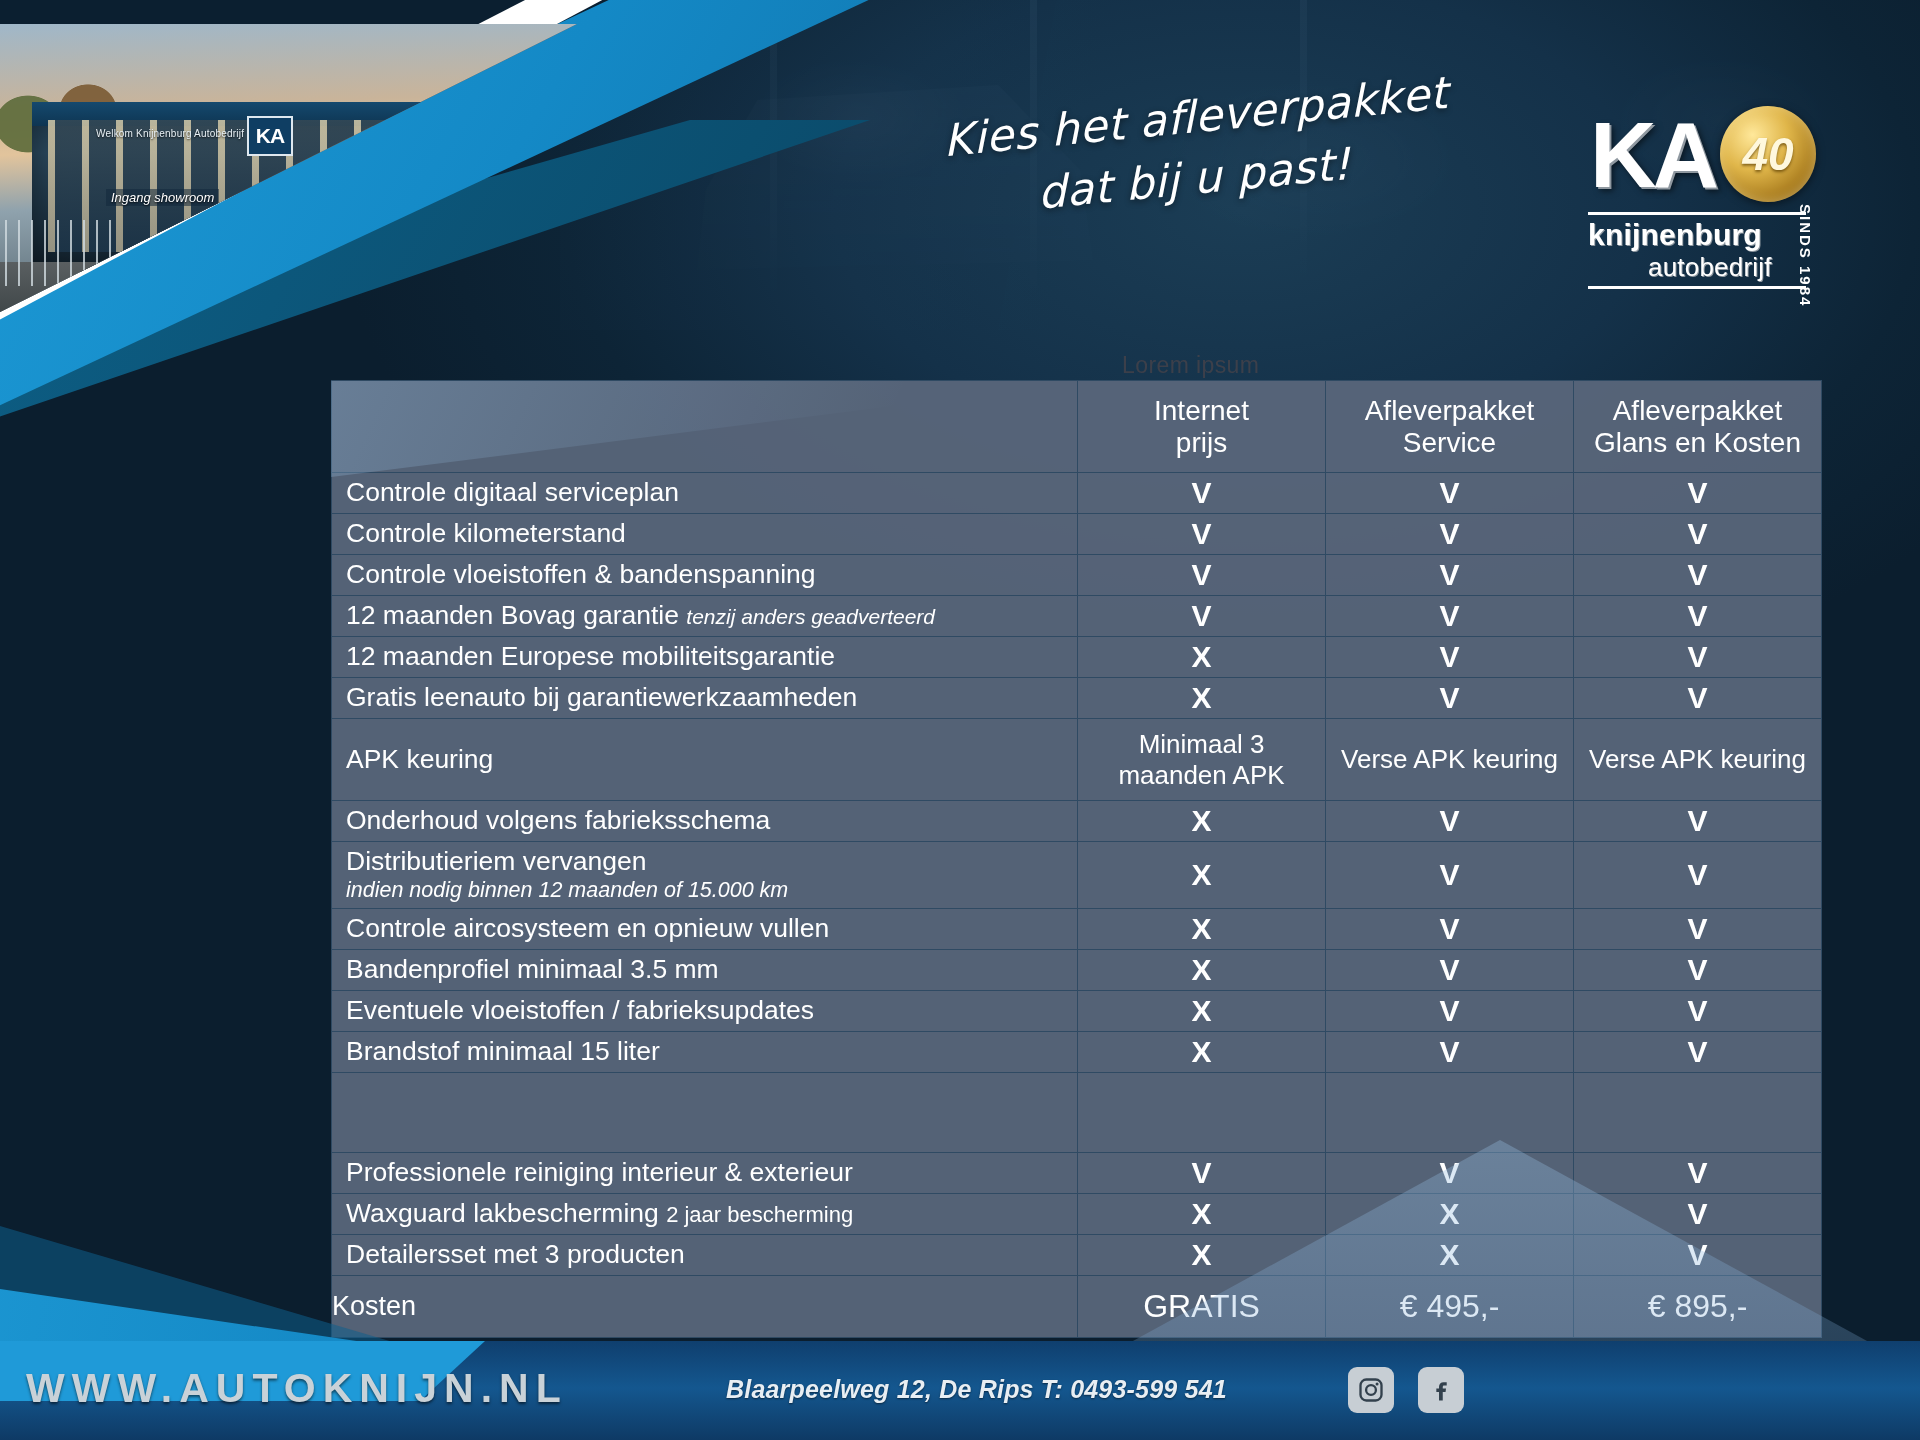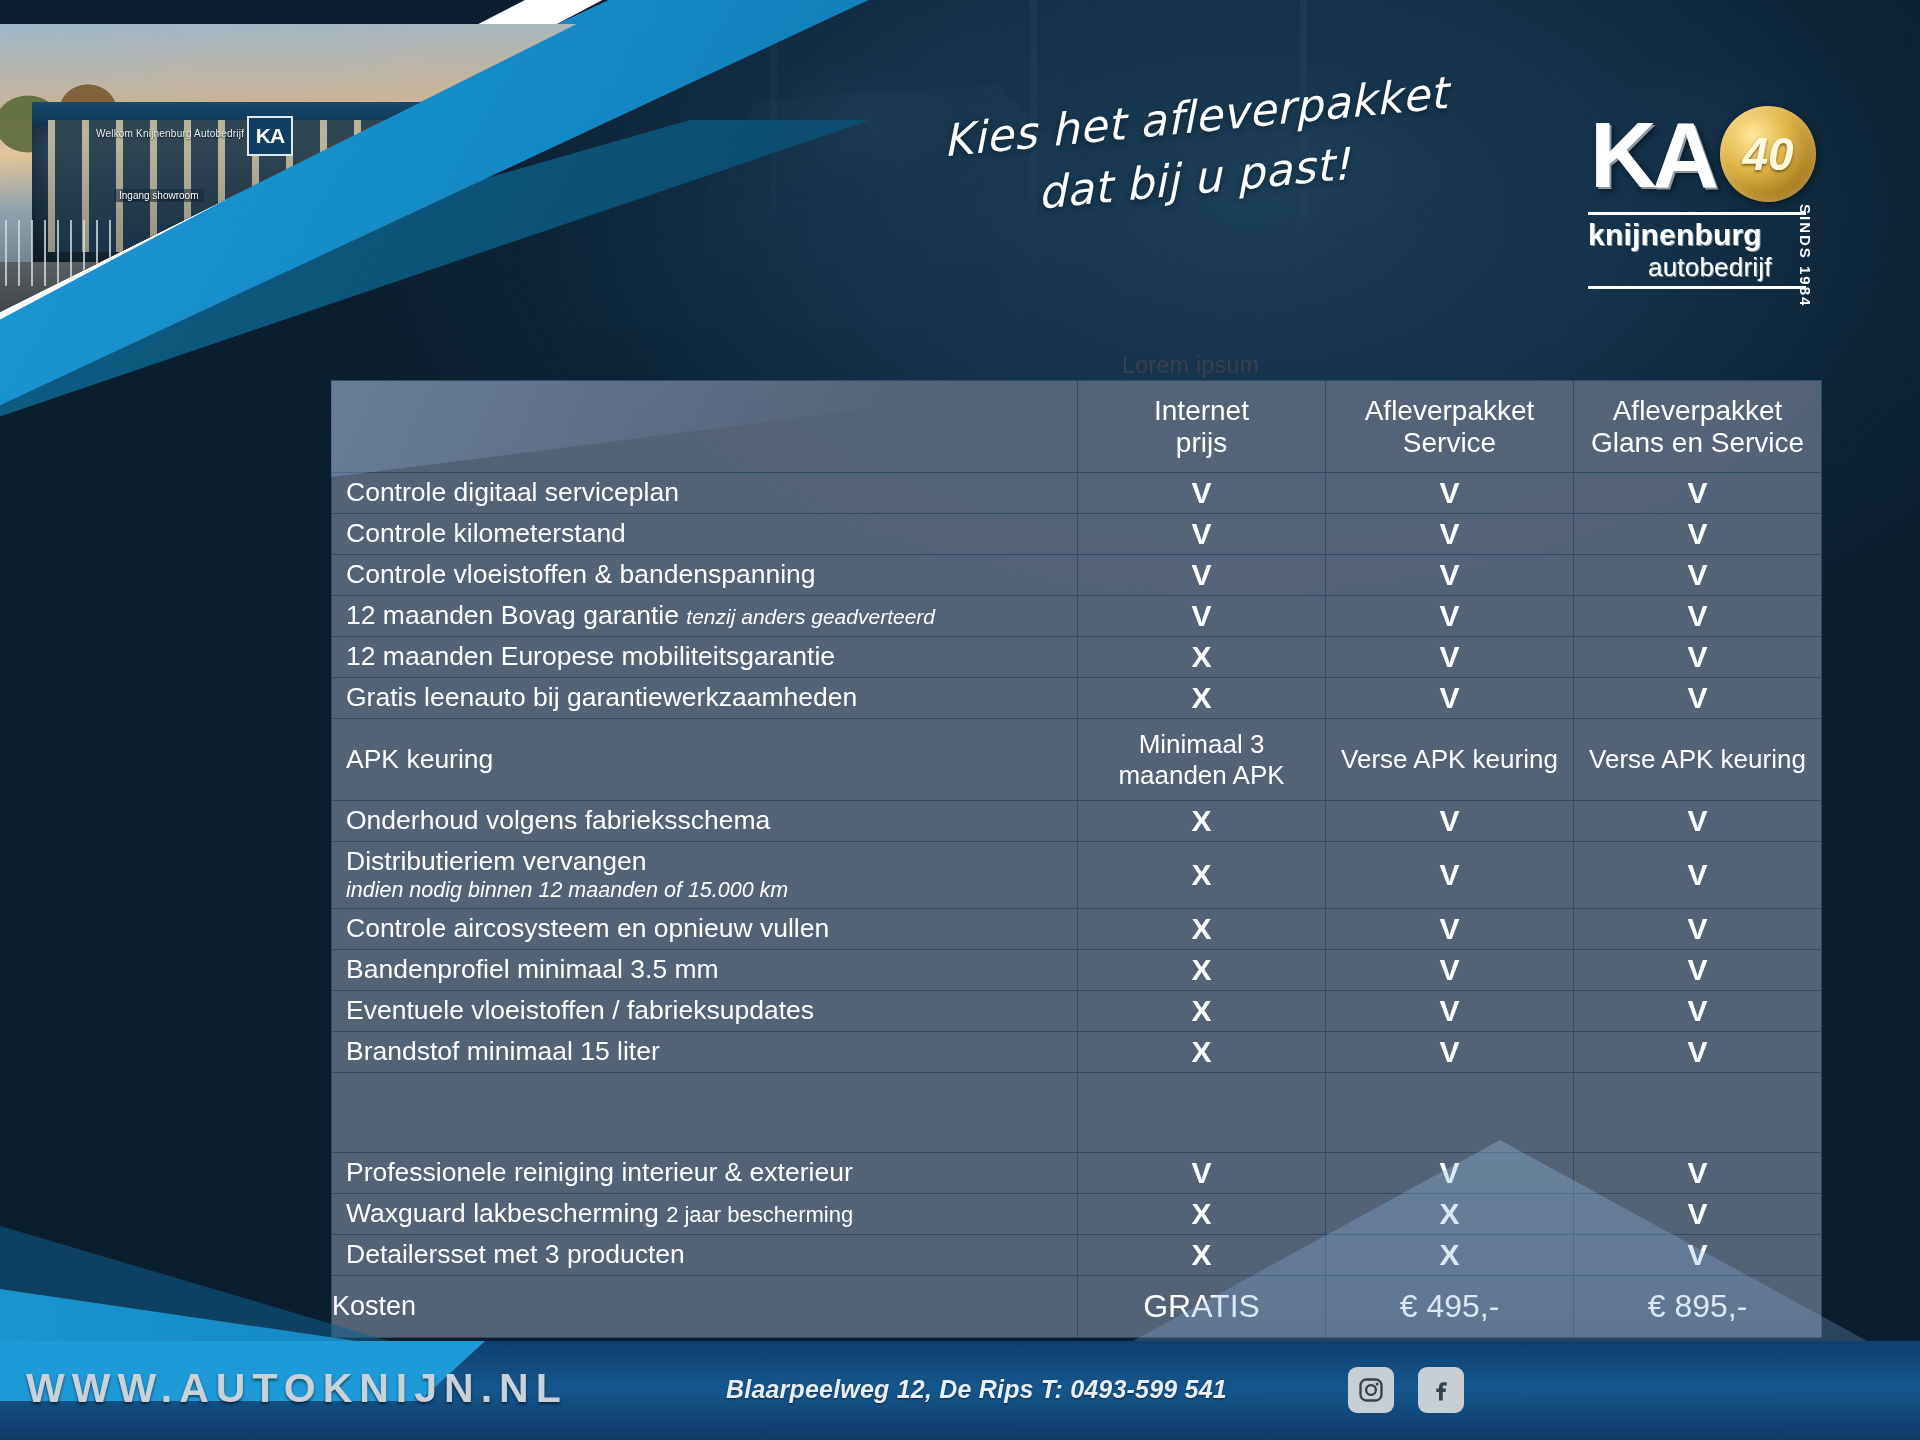--- a/index.html
+++ b/index.html
@@ -128,23 +128,24 @@
       radial-gradient(ellipse 16px 10px at 20px 18px,#a8402f 0 70%,transparent 72%),
       radial-gradient(ellipse 16px 10px at 66px 20px,#b14a33 0 70%,transparent 72%),
       radial-gradient(ellipse 16px 10px at 116px 18px,#9c3b2c 0 70%,transparent 72%);
   }
   .photo .sign-top {
     position:absolute; left:104px; top:104px; font-size:10px; color:#e9f1f6;
     font-family:"Liberation Sans", sans-serif; letter-spacing:.2px; white-space:nowrap;
     text-shadow:0 1px 2px rgba(0,0,0,.8);
   }
   .photo .sign-door {
-    position:absolute; left:122px; top:165px; font-size:10px; color:#ffffff;
+    position:absolute; left:114px; top:165px; font-size:13px; color:#ffffff;
     background:rgba(18,40,60,.55); padding:1px 5px; white-space:nowrap;
     text-shadow:0 1px 2px rgba(0,0,0,.9);
+    font-style:italic;
   }
   .photo .brand-a {
     position:absolute; left:455px; top:128px; font-size:14px; color:#eaf2f8; font-weight:bold;
     letter-spacing:.3px; text-shadow:0 1px 3px rgba(0,0,0,.9);
   }
   .photo .brand-b {
     position:absolute; left:536px; top:128px; font-size:13px; color:#dfe9f1;
     letter-spacing:.3px; text-shadow:0 1px 3px rgba(0,0,0,.9);
   }
   .photo .ka-sign {
@@ -413,21 +414,21 @@
           <th>
             <span>Internet</span><br>
             <span>prijs</span>
           </th>
           <th>
             <span>Afleverpakket</span><br>
             <span>Service</span>
           </th>
           <th>
             <span>Afleverpakket</span><br>
-            <span>Glans en Service</span>
+            <span>Glans en Kosten</span>
           </th>
         </tr>
       </thead>
       <tbody>
 
         <tr class="r-std">
           <td class="feat">Controle digitaal serviceplan</td>
           <td class="mark v">V</td>
           <td class="mark v">V</td>
           <td class="mark v">V</td>

